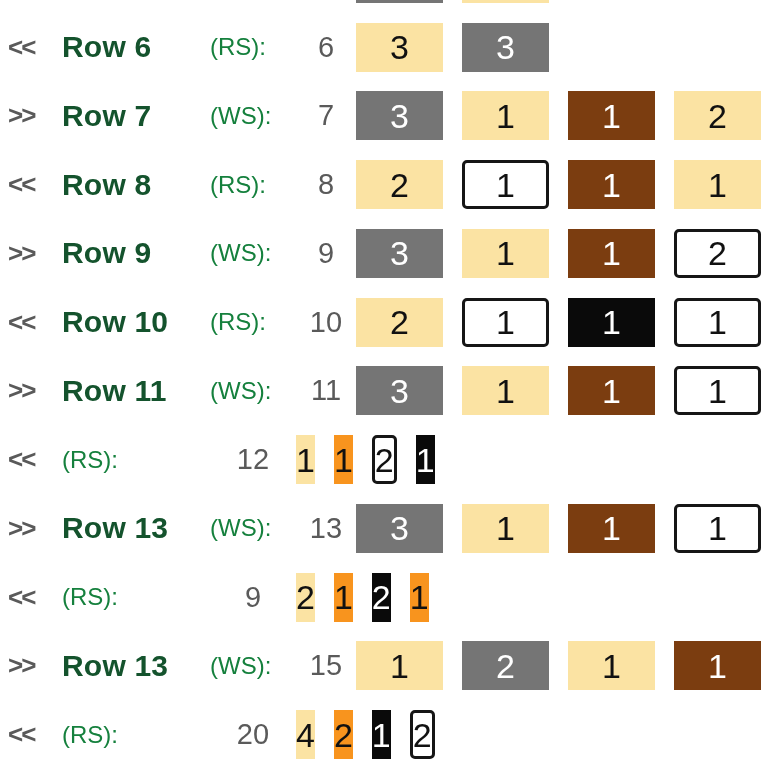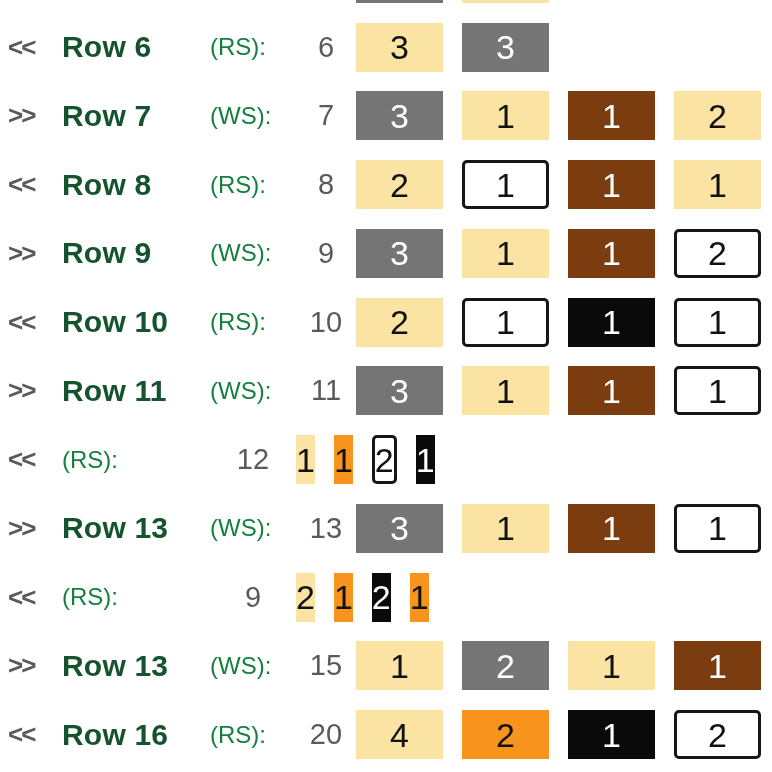--- a/index.html
+++ b/index.html
@@ -156,21 +156,20 @@
     <div class="blocks">
           <div class="block" style="background: rgb(251, 227, 163); color: rgb(17, 17, 17);">1</div>
           <div class="block" style="background: rgb(117, 117, 117); color: rgb(255, 255, 255);">2</div>
           <div class="block" style="background: rgb(251, 227, 163); color: rgb(17, 17, 17);">1</div>
           <div class="block" style="background: rgb(123, 61, 16); color: rgb(255, 255, 255);">1</div>
         </div>
   </div>
 
   <div class="row">
     <span class="chev">&lt;&lt;</span>
-    <span class="rlabel">Row 16</span>
     <span class="side">(RS):</span>
     <span class="count">20</span>
     <div class="blocks">
           <div class="block" style="background: rgb(251, 227, 163); color: rgb(17, 17, 17);">4</div>
           <div class="block" style="background: rgb(248, 148, 30); color: rgb(17, 17, 17);">2</div>
           <div class="block" style="background: rgb(10, 10, 10); color: rgb(255, 255, 255);">1</div>
           <div class="block bordered" style="background: rgb(255, 255, 255); color: rgb(17, 17, 17);">2</div>
         </div>
   </div>
 </div>

